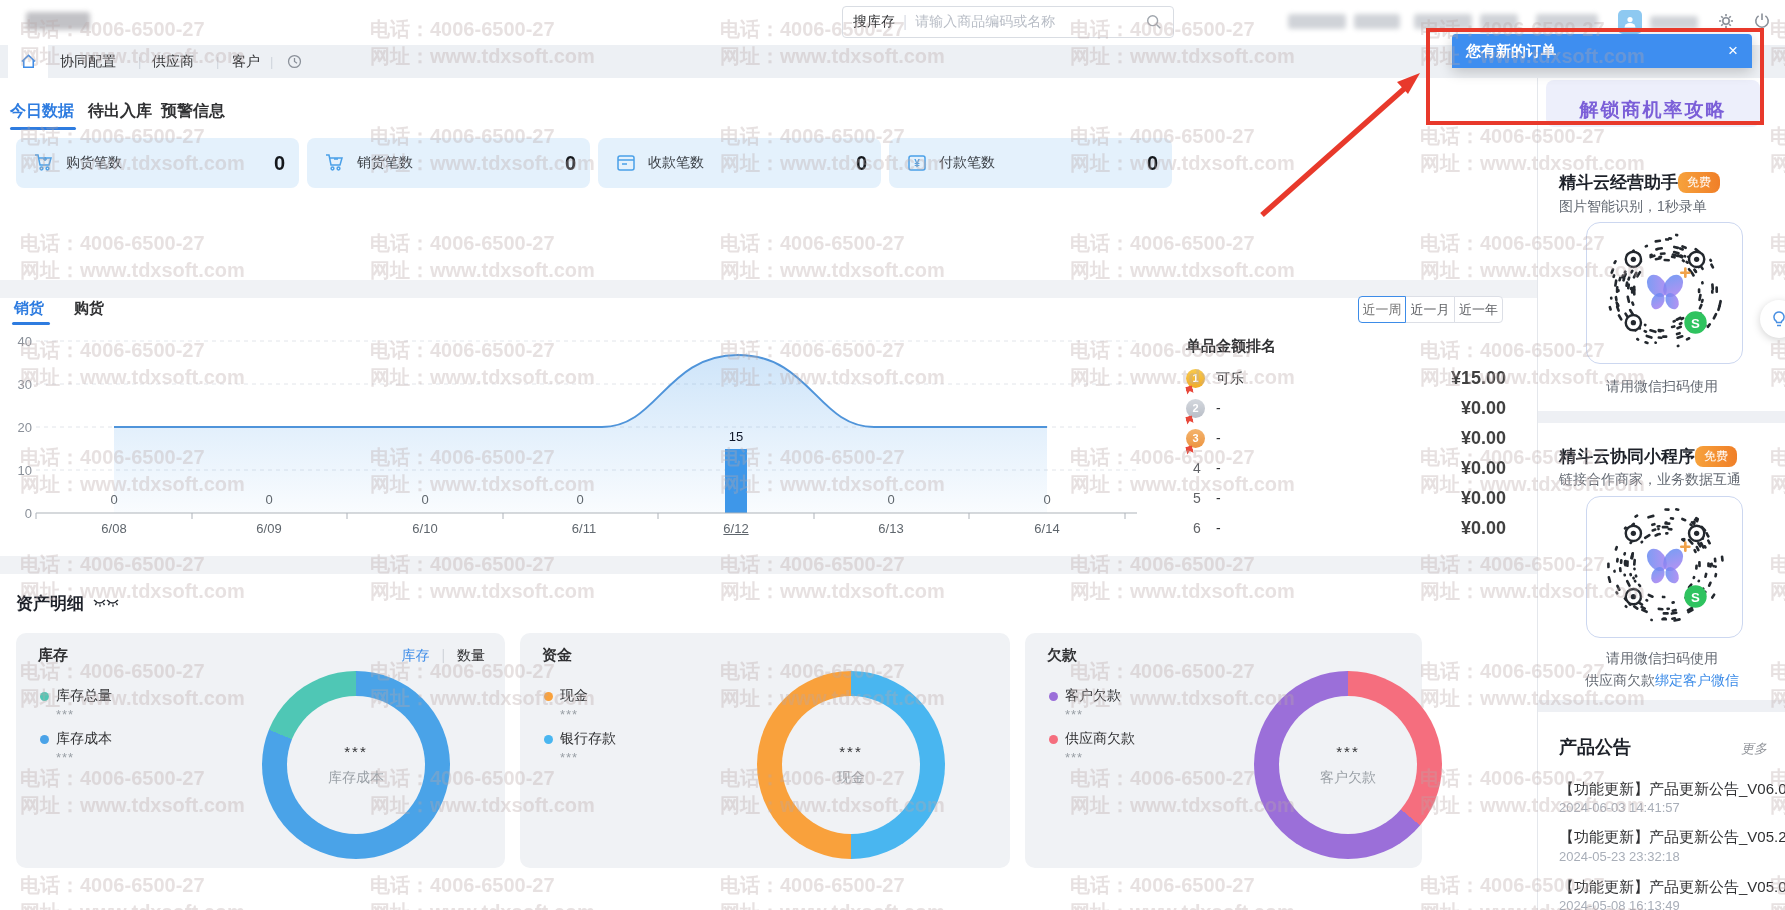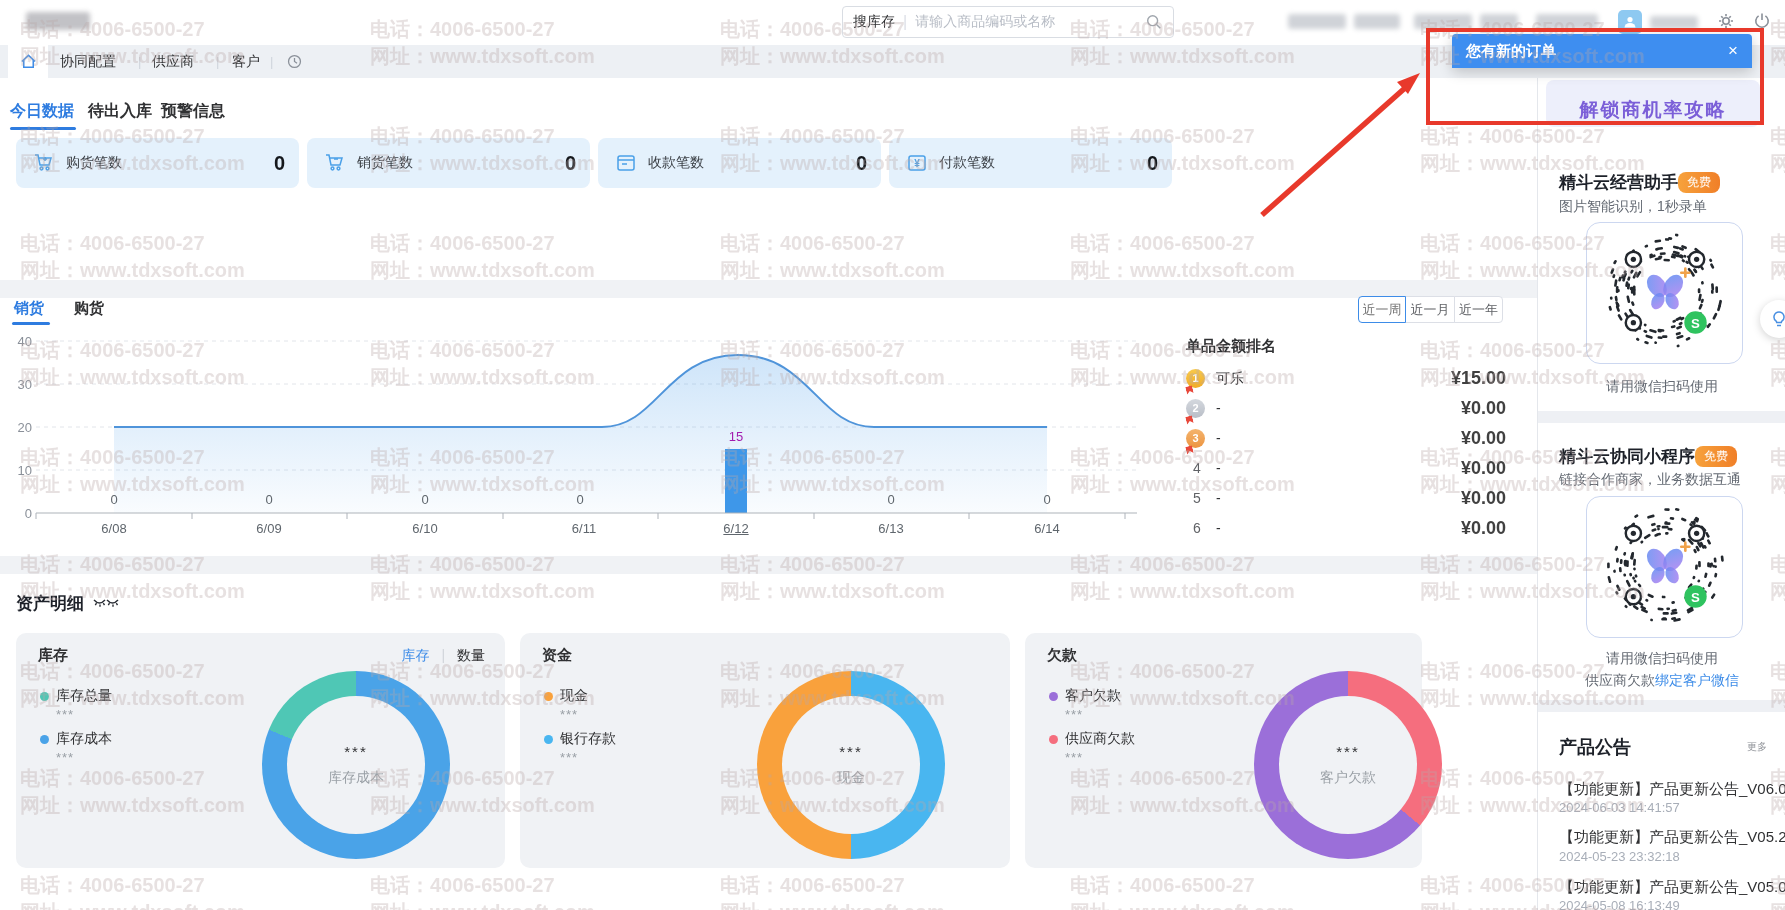--- a/index.html
+++ b/index.html
@@ -36,21 +36,21 @@
   
   .ctab{position:absolute;top:299px;font-size:15px;font-weight:700;color:#303133;z-index:2;}
   .ctab.active{color:#2e7ce0;}
   .ctab-underline{position:absolute;left:12px;top:322px;width:38px;height:3px;background:#2e7ce0;border-radius:2px;z-index:2;}
   .range-btn{position:absolute;top:296px;height:27px;line-height:25px;box-sizing:border-box;border:1px solid #dcdfe6;
              background:#fff;font-size:13px;color:#606266;text-align:center;z-index:2;cursor:pointer;}
   .range-btn.active{border-color:#3d8ce8;color:#737373;z-index:3;}
   .ytick{position:absolute;width:26px;left:6px;text-align:right;font-size:13px;color:#8a9099;z-index:2;}
   .xlab{position:absolute;top:521px;width:80px;text-align:center;font-size:13px;color:#5f666d;z-index:2;}
   .plab{position:absolute;top:492px;width:80px;text-align:center;font-size:13px;color:#5f666d;z-index:2;}
-  .plab.peak{top:429px;color:#a21caf;}
+  .plab.peak{top:429px;color:#0f172a;}
   
   .rank-title{position:absolute;left:1186px;top:337px;font-size:15px;color:#303133;font-weight:600;z-index:2;}
   .rank-row{position:absolute;left:1186px;width:320px;height:24px;z-index:2;}
   .medal{position:absolute;left:0;top:1px;width:19px;height:19px;border-radius:50%;color:#fff;font-size:11px;
          font-weight:700;text-align:center;line-height:19px;}
   .medal::after{content:"";position:absolute;left:0px;bottom:-6px;width:7px;height:8px;background:#e8483b;
          clip-path:polygon(0 0,100% 0,100% 100%,50% 62%,0 100%);transform:rotate(-14deg);}
   .m1{background:linear-gradient(180deg,#f8c94c,#f0ab28);}
   .m2{background:linear-gradient(180deg,#d4d8de,#b9bec7);}
   .m3{background:linear-gradient(180deg,#f4b46e,#ec9440);}
@@ -88,21 +88,21 @@
   .badge{margin-left:0;font-size:12px;font-weight:400;color:#fff;background:linear-gradient(90deg,#f7a23c,#f07f28);
          padding:2px 9px;border-radius:8px;}
   .sb-desc{position:absolute;left:21px;font-size:14px;color:#646a73;white-space:nowrap;}
   .qr-frame{position:absolute;left:48px;width:155px;border:1.5px solid #ccd7f0;border-radius:14px;
             display:flex;align-items:center;justify-content:center;background:#fff;}
   .sb-hint{position:absolute;left:0;width:248px;text-align:center;font-size:14px;color:#646a73;}
   .sb-divider{position:absolute;left:0;width:248px;height:12px;background:#eef0f4;}
   .sb-note{position:absolute;left:0;width:248px;text-align:center;font-size:14px;color:#646a73;}
   .sb-note a{color:#3d8ce8;text-decoration:none;}
   .ann-title{position:absolute;left:21px;top:697px;font-size:18px;font-weight:700;color:#1d2129;}
-  .ann-more{position:absolute;right:18px;top:702px;font-size:10px;color:#909399;cursor:pointer;}
+  .ann-more{position:absolute;right:18px;top:702px;font-size:13px;color:#909399;cursor:pointer;font-style:italic;}
   .ann-item-t{position:absolute;left:21px;font-size:15px;color:#303133;white-space:nowrap;cursor:pointer;}
   .ann-item-d{position:absolute;left:21px;font-size:13px;color:#a8aeb8;}
   
   #watermark{position:absolute;inset:0;pointer-events:none;z-index:40;}
   .wm{position:absolute;font-size:20px;font-weight:700;color:rgba(184,168,168,.34);white-space:nowrap;}
   
   .popup{position:absolute;left:1452px;top:34px;width:300px;z-index:30;border-radius:4px;
          box-shadow:0 4px 14px rgba(0,0,0,.2);background:#fff;}
   .popup-head{height:34px;background:#3e8ef0;border-radius:4px 4px 0 0;display:flex;align-items:center;
               padding:0 14px;color:#fff;font-size:15px;font-weight:700;}

